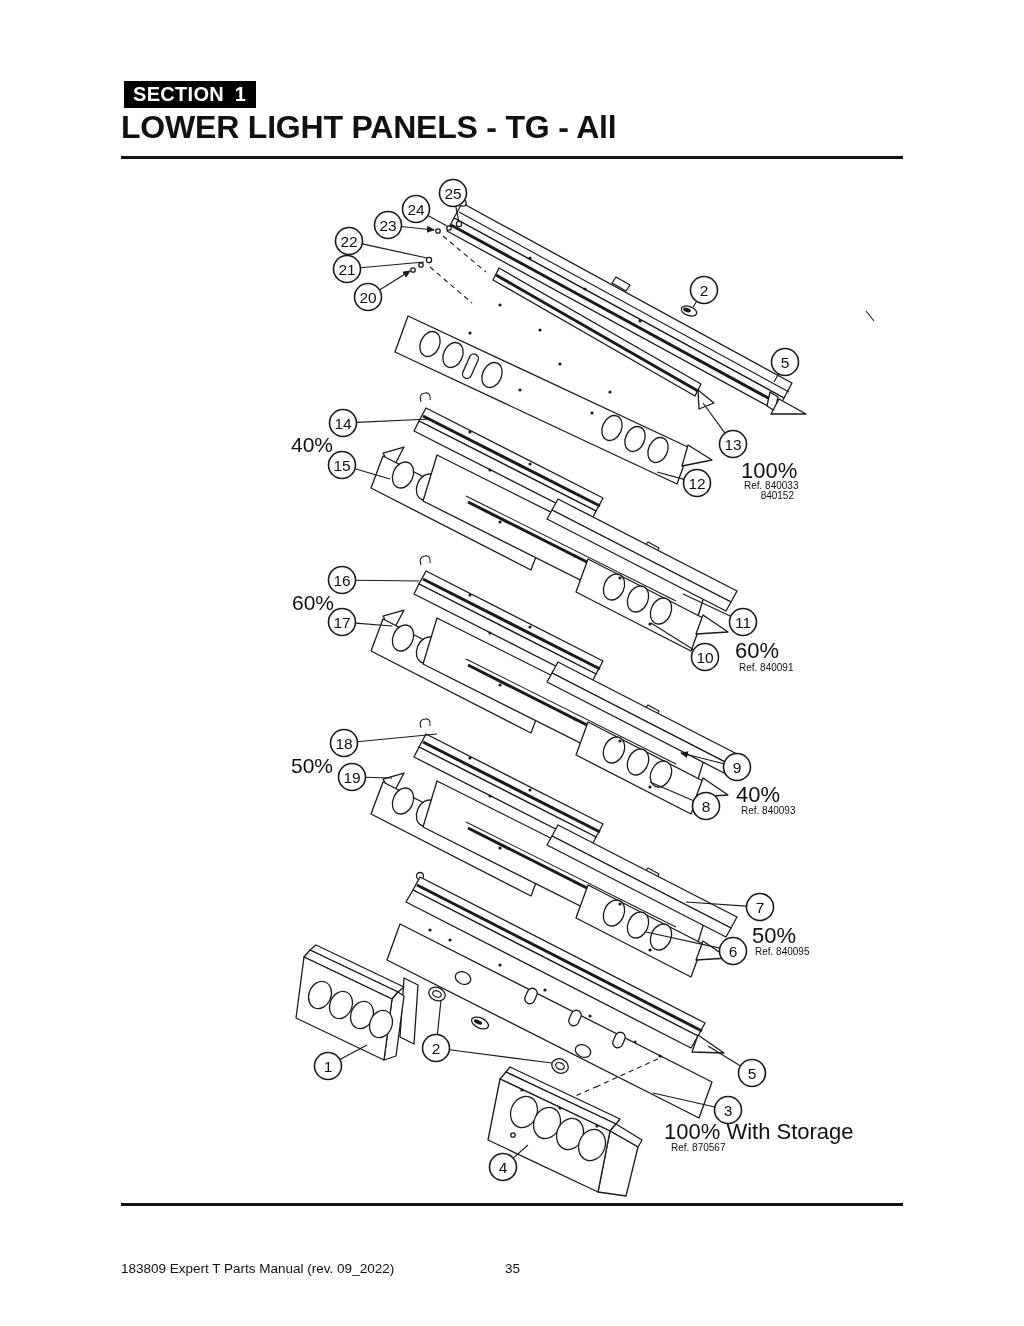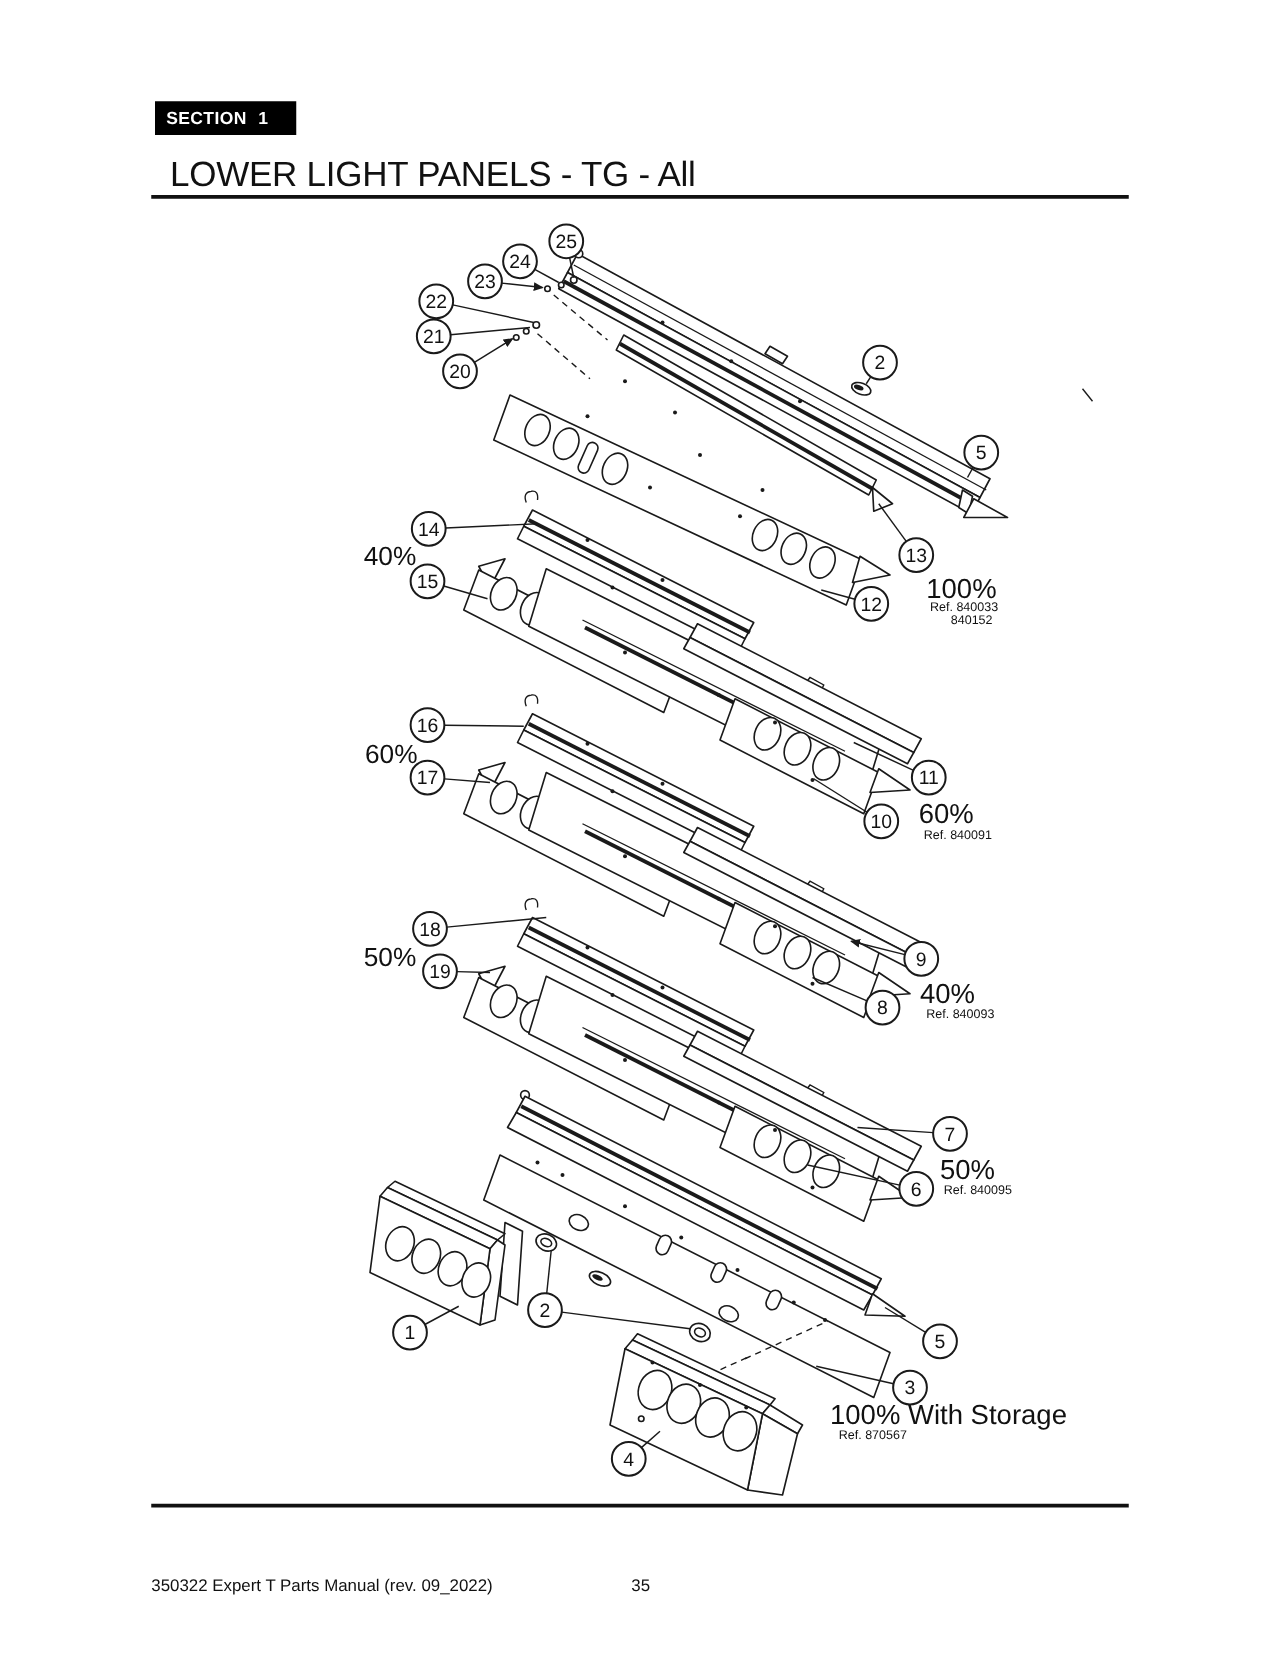--- a/index.html
+++ b/index.html
@@ -1,22 +1,22 @@
 <!DOCTYPE html>
 <html><head>
 <meta charset="utf-8">
 <style>
   html,body{margin:0;padding:0;background:#fff;}
   body{width:1024px;height:1326px;position:relative;overflow:hidden;
        font-family:"Liberation Sans","DejaVu Sans",sans-serif;color:#111;}
   .sheet{position:absolute;inset:0;background:#fff;}
   .badge{position:absolute;left:124px;top:81px;background:#000;color:#fff;
-         font-size:14px;font-weight:bold;padding:4px 22px 5px 9px;word-spacing:5px;
+         font-size:20px;font-weight:bold;padding:4px 10px 5px 9px;word-spacing:5px;
          letter-spacing:.3px;line-height:18px;}
-  .title{position:absolute;left:121px;top:109px;margin:15px;font-size:28px;font-weight:normal;
+  .title{position:absolute;left:121px;top:109px;margin:0;font-size:32px;font-weight:bold;
          letter-spacing:-.2px;color:#111;white-space:nowrap;}
   .rule{position:absolute;left:121px;width:782px;height:3px;background:#111;}
   .rule-top{top:156px;}
   .rule-bottom{top:1203px;}
   .footer-left{position:absolute;left:121px;top:1261px;font-size:13.5px;color:#111;}
   .footer-page{position:absolute;left:505px;top:1261px;font-size:13.5px;color:#111;}
   #diagram-svg{position:absolute;left:0;top:0;}
   .art{fill:#fff;stroke:#1a1a1a;stroke-width:1.3;stroke-linejoin:round;}
   .hole{fill:#fff;stroke:#1a1a1a;stroke-width:1.3;}
   .ln{stroke:#1a1a1a;stroke-width:1.1;fill:none;}
@@ -329,15 +329,15 @@
       <text x="291" y="773" font-size="21" class="dlabel">50%</text>
       <text x="736" y="802" font-size="22" class="dlabel">40%</text>
       <text x="741" y="814" font-size="10" class="dlabel">Ref. 840093</text>
       <text x="752" y="943" font-size="22" class="dlabel">50%</text>
       <text x="755" y="955" font-size="10" class="dlabel">Ref. 840095</text>
       <text x="664" y="1139" font-size="22" class="dlabel">100% With Storage</text>
       <text x="671" y="1151" font-size="10" class="dlabel">Ref. 870567</text>
     </svg>
 
   <div class="rule rule-bottom"></div>
-  <div class="footer-left">350322 Expert T Parts Manual (rev. 09_2022)</div>
+  <div class="footer-left">183809 Expert T Parts Manual (rev. 09_2022)</div>
   <div class="footer-page">35</div>
 </div>
 
 </body></html>

